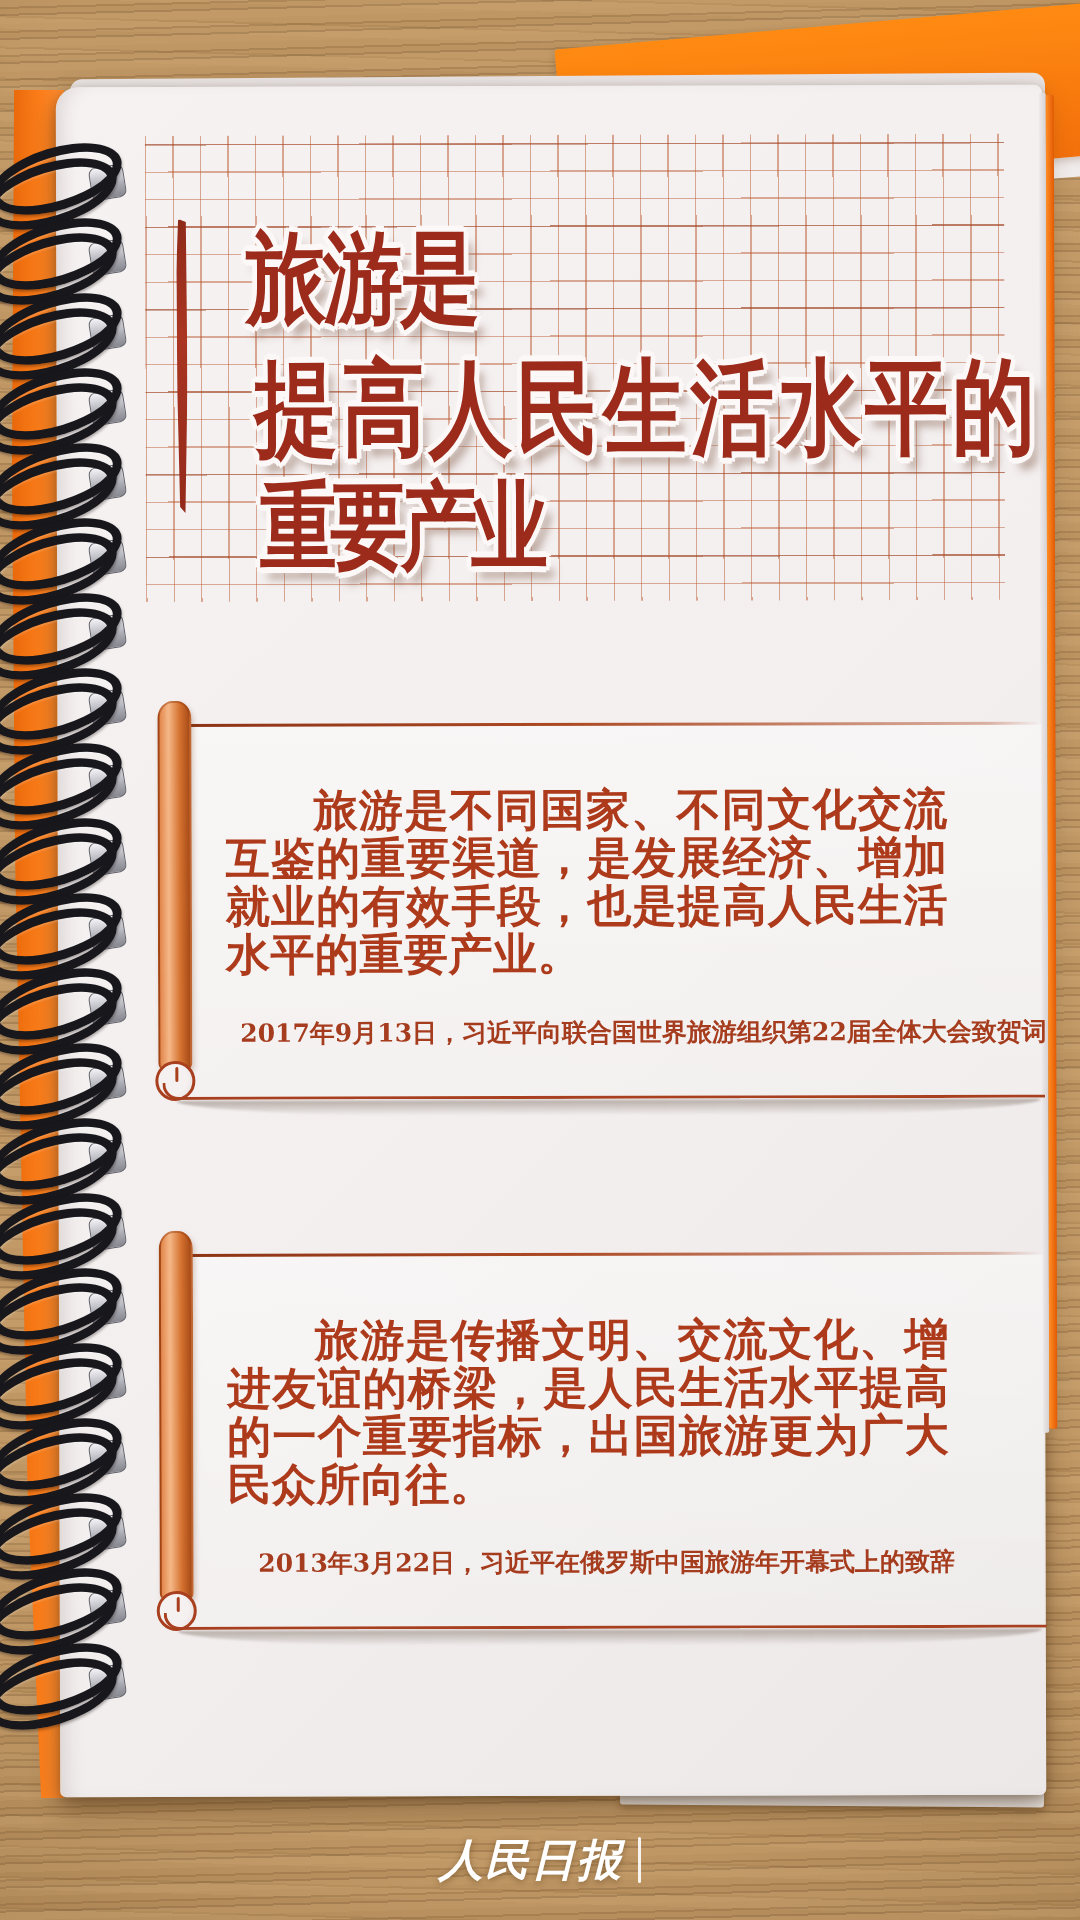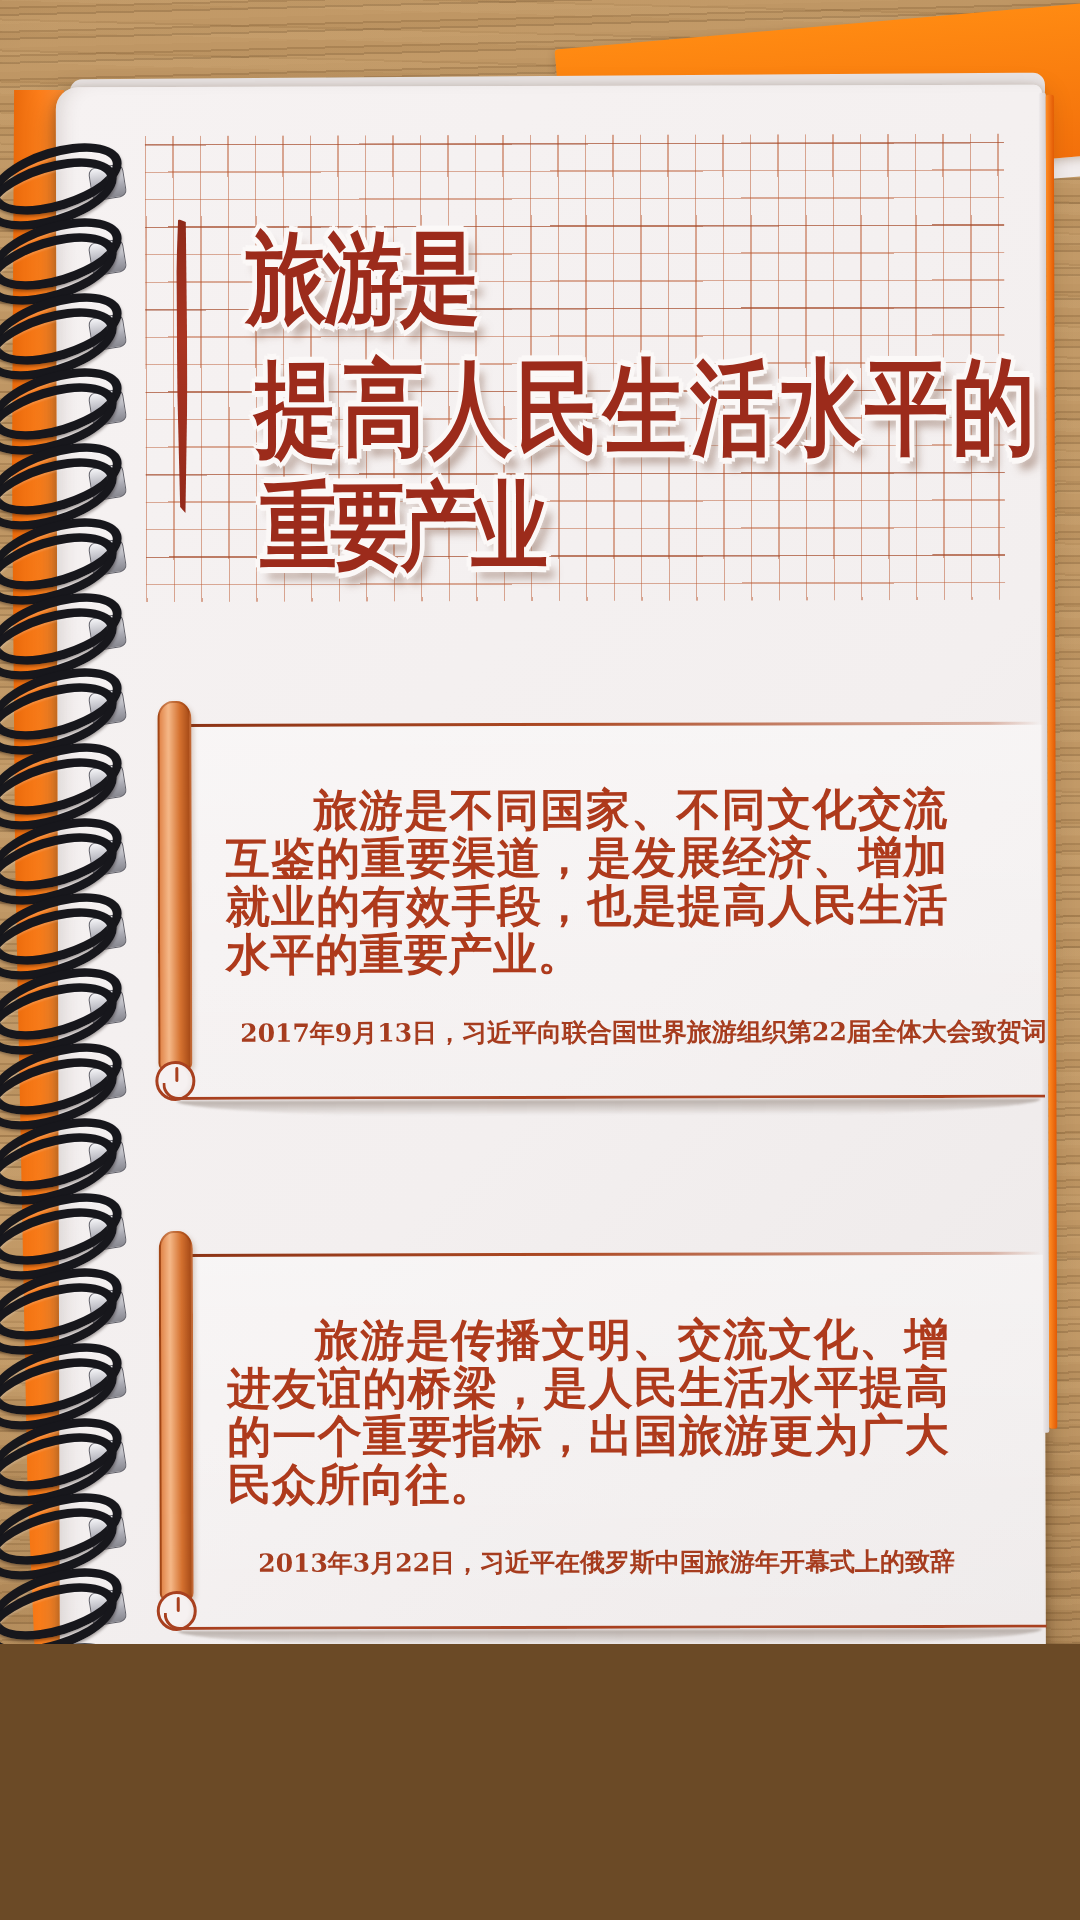--- a/index.html
+++ b/index.html
@@ -1,16 +1,16 @@
 <!DOCTYPE html>
 <html><head>
 <meta charset="utf-8">
 <style>
   html,body{margin:0;padding:0;background:#6b4a26;}
-  #canvas{position:relative;width:1080px;height:1644px;overflow:hidden;
+  #canvas{position:relative;width:1080px;height:1920px;overflow:hidden;
     font-family:"DejaVu Sans","Liberation Sans",sans-serif;}
 
   
   .wood{position:absolute;inset:0;background-color:#b68b57;
     background-image:
       repeating-linear-gradient(178.5deg,
         rgba(124,89,48,0) 0 7px, rgba(124,89,48,.30) 7px 9px,
         rgba(166,126,76,.14) 9px 14px, rgba(92,64,32,.22) 14px 16px,
         rgba(205,166,114,.20) 16px 24px),
       repeating-linear-gradient(1.5deg,
@@ -270,16 +270,17 @@
       <i class="w w1"></i>
       <i class="w w2"></i>
     </div>
   <div class="coil" style="top:1650px">
       <i class="clip"></i>
       <i class="w w1"></i>
       <i class="w w2"></i>
     </div>
 
   <div class="footer">
+    <span class="brand">人民日报</span>
     <span class="brand-divider"></span>
   </div>
 
 </div>
 
 </body></html>

